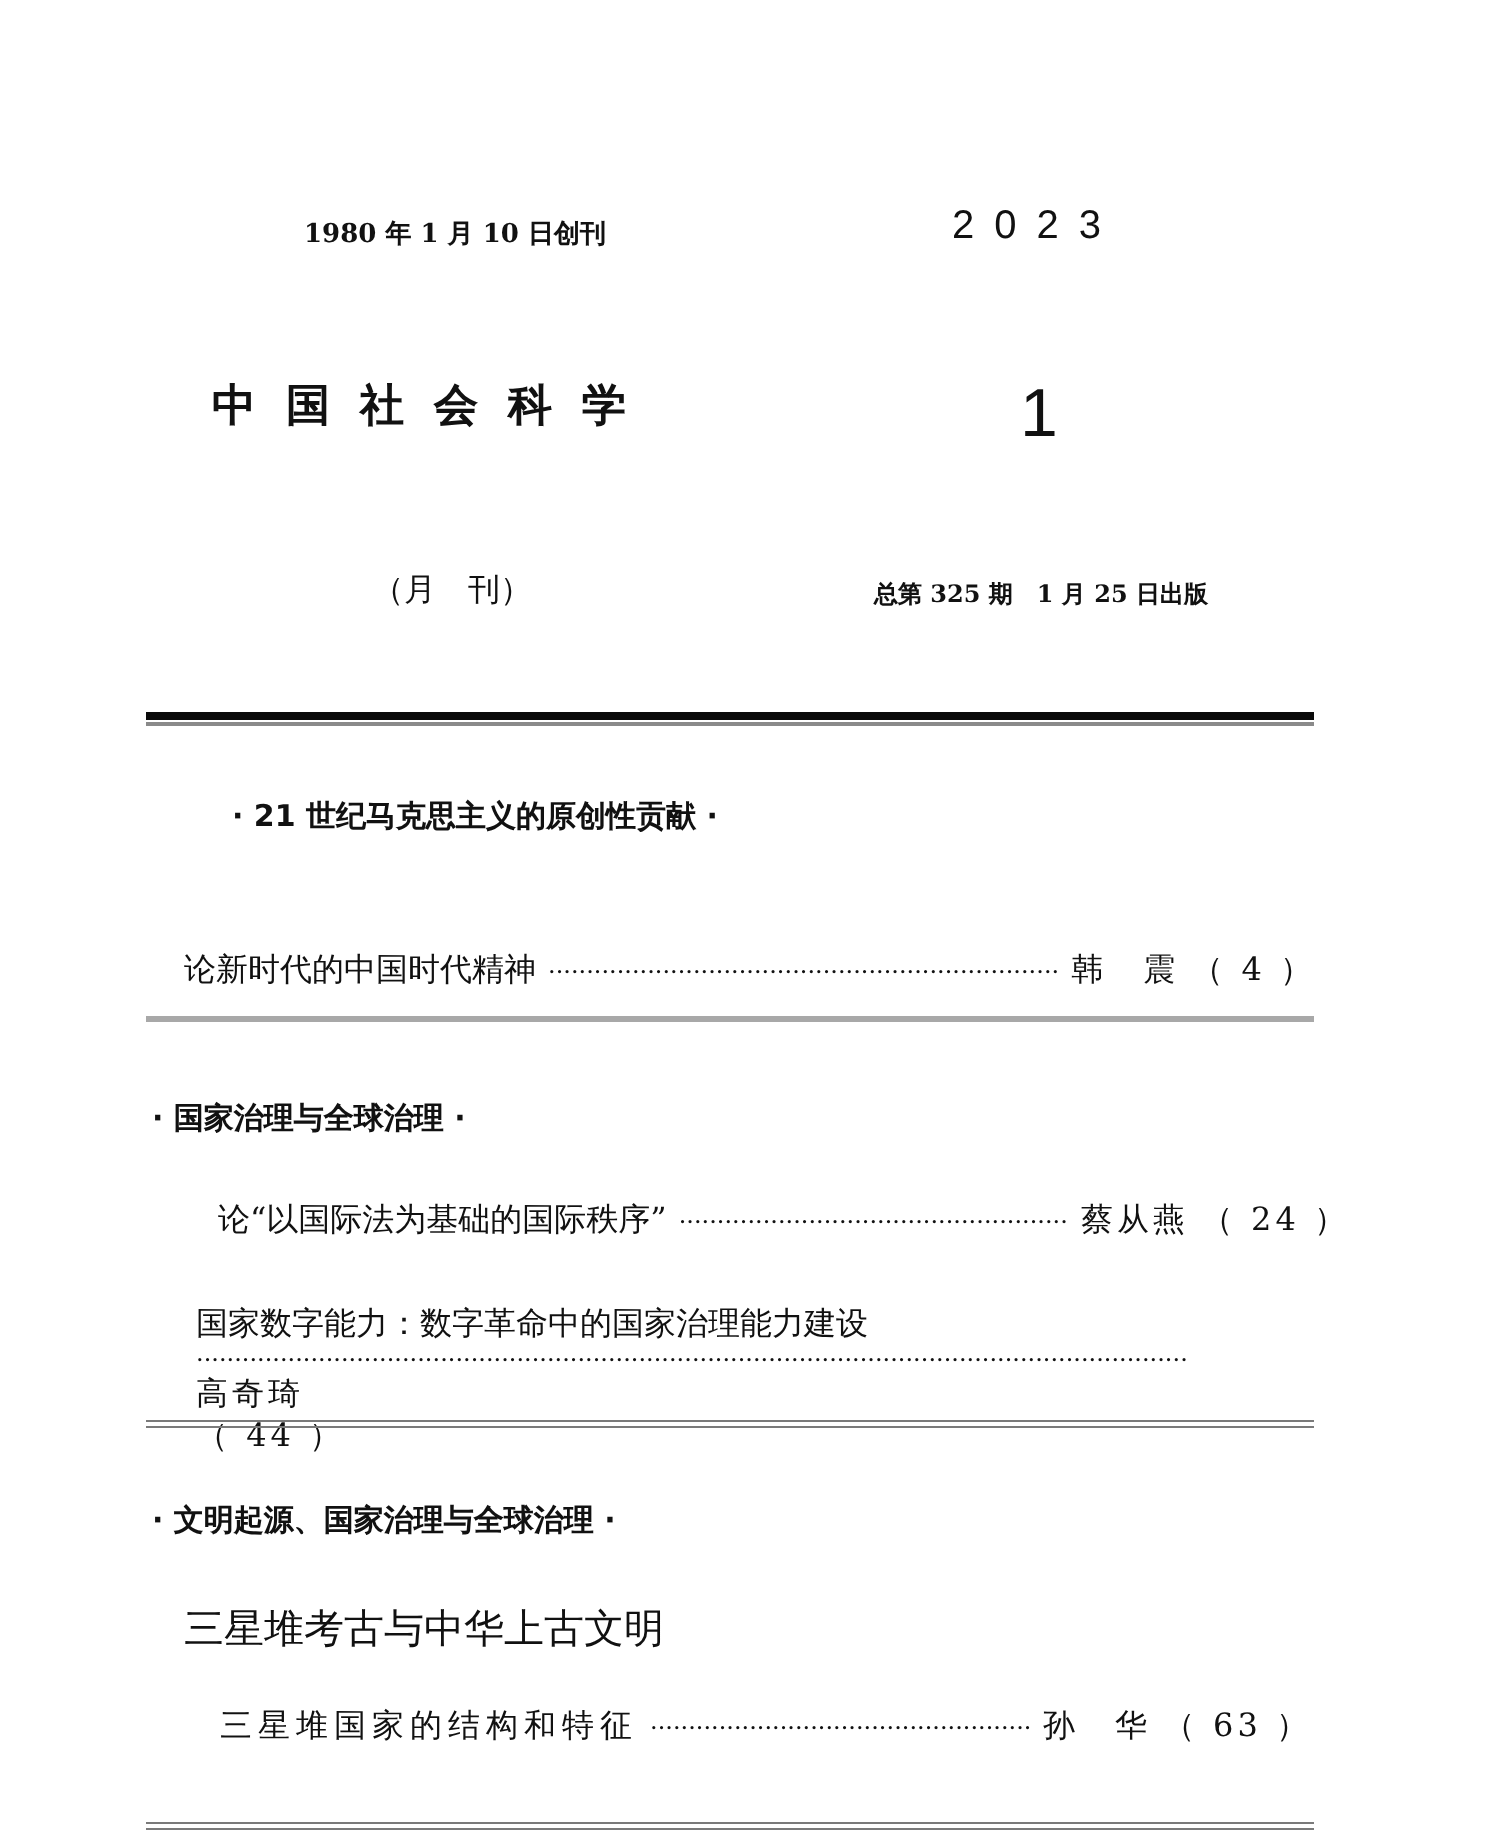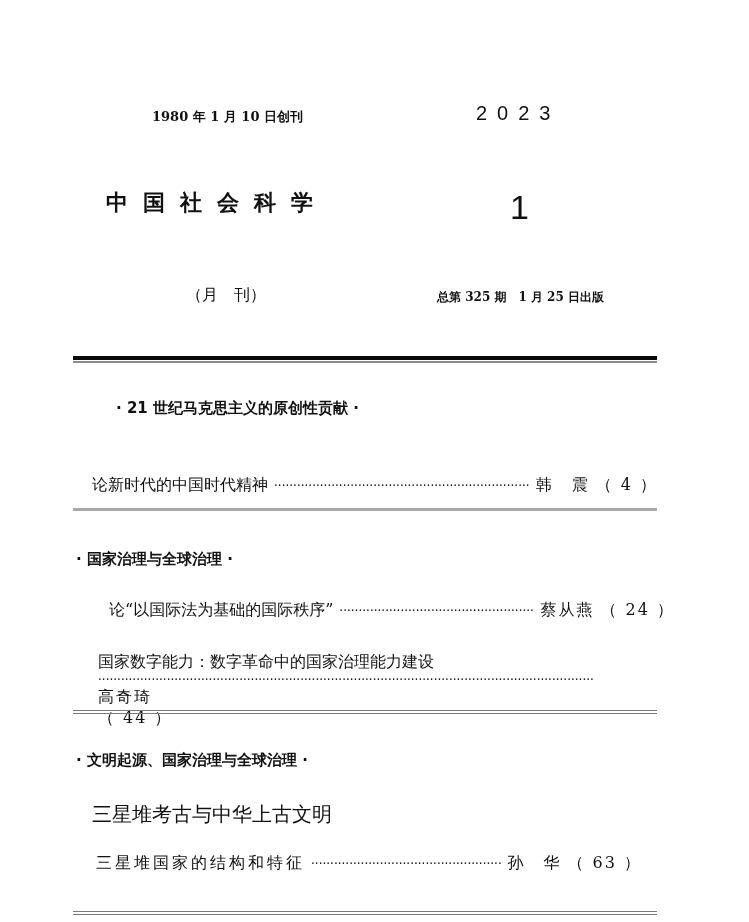--- a/index.html
+++ b/index.html
@@ -13,21 +13,21 @@
     .title { left: 106px; top: 188px; font-size: 22px; font-weight: bold; letter-spacing: 15px; }
     .issue { left: 510px; top: 188px; font-size: 34px; font-family: "Liberation Sans", "DejaVu Sans", sans-serif; }
     .monthly { left: 186px; top: 285px; font-size: 16px; word-spacing: 22px; }
     .pubinfo { left: 437px; top: 289px; font-size: 12px; font-weight: bold; }
     .rule-top-thick { left: 73px; top: 356px; width: 584px; height: 4px; background: #0a0a0a; }
     .rule-top-thin { left: 73px; top: 361px; width: 584px; height: 2px; background: #8a8a8a; }
     .rule-single { position: absolute; left: 73px; width: 584px; height: 3px; background: #a8a8a8; }
     .rule-double-a { position: absolute; left: 73px; width: 584px; height: 1px; background: #7a7a7a; }
     .section-title { font-size: 15px; font-weight: bold; font-family: "DejaVu Sans", "Liberation Sans", sans-serif; }
     .toc-row { position: absolute; left: 92px; width: 566px; display: flex; align-items: baseline; font-size: 16px; }
-    .toc-row.sub { left: 96px; width: 546px; letter-spacing: 3px; }
+    .toc-row.sub { left: 110px; width: 546px; letter-spacing: 3px; }
     .toc-title { white-space: nowrap; }
     .leader { flex: 1; overflow: hidden; white-space: nowrap; margin: 0 6px; letter-spacing: 0; font-size: 12px; }
     .leader::before { content: "··································································································································"; }
     .toc-author { white-space: nowrap; letter-spacing: 2px; text-align: right; }
     .toc-page { white-space: nowrap; margin-left: 6px; letter-spacing: 2px; }
   </style>
 </head>
 <body>
 
 <div class="abs founded">1980 年 1 月 10 日创刊</div>

